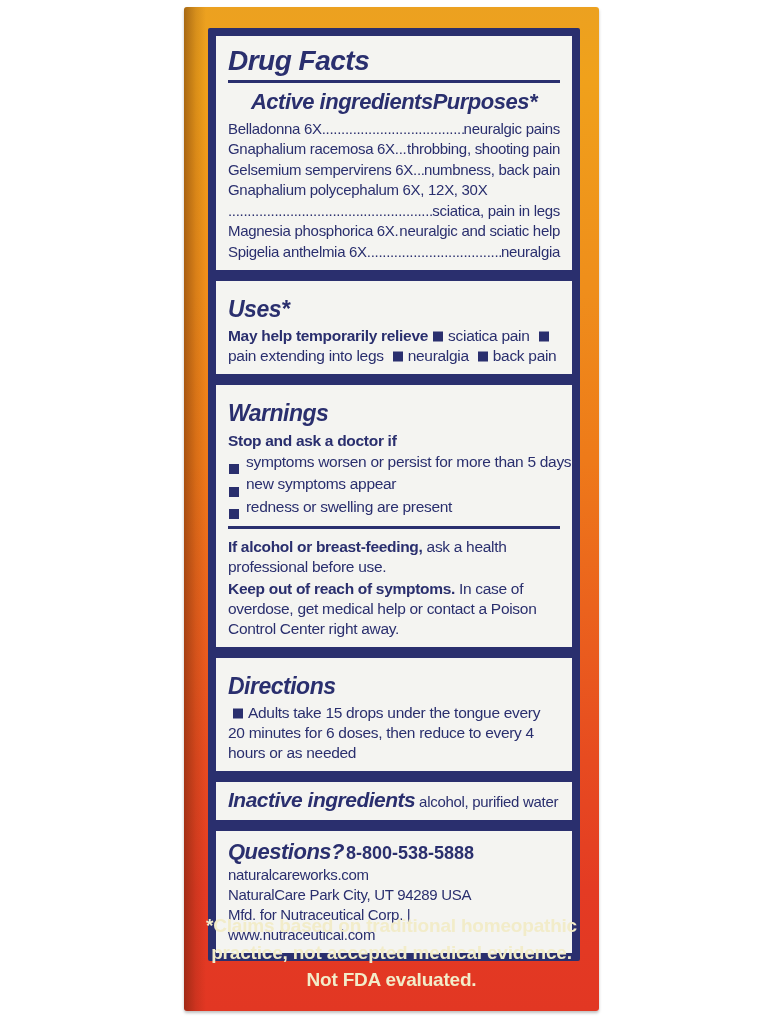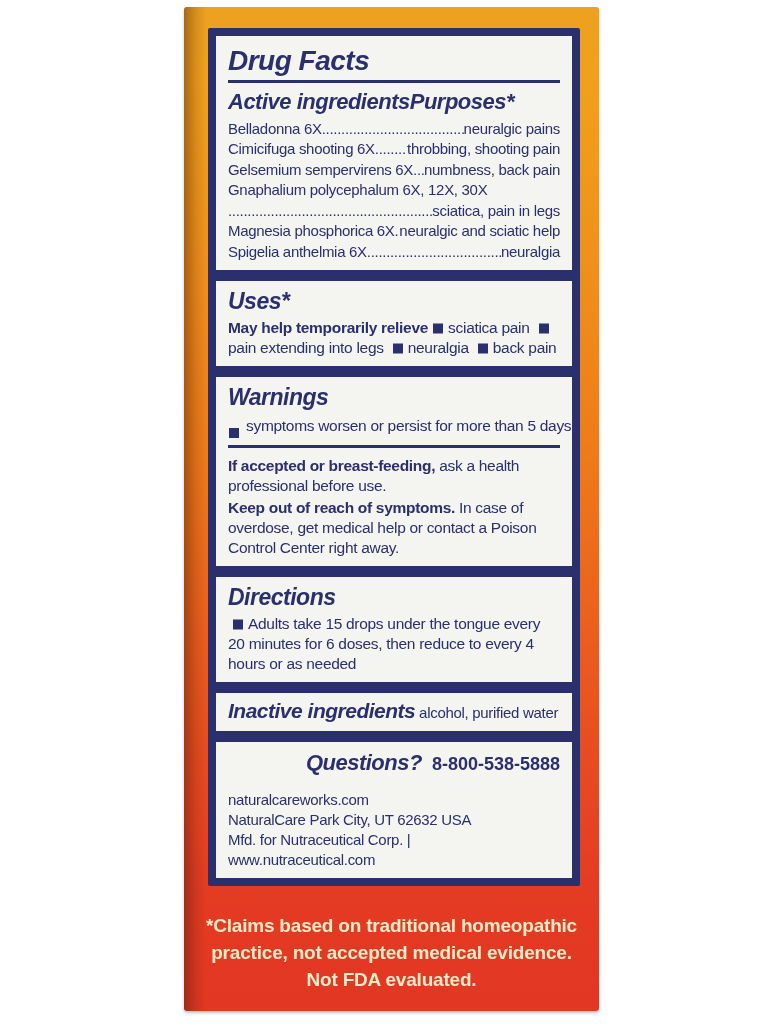--- a/index.html
+++ b/index.html
@@ -31,47 +31,47 @@
     color:#2a2f6e; overflow:hidden;
   }
   .box:last-child { margin-bottom:0; }
   h1 {
     font-style:italic; font-weight:bold; font-size:28px; line-height:1.05;
     letter-spacing:-0.5px; margin:2px 0 5px;
   }
   .rule { height:3px; background:#2a2f6e; margin:2px 0 6px; }
   .rule-thin { height:2.5px; background:#2a2f6e; margin:8px 0 8px; }
   .ai-head {
-    display:flex; justify-content:flex-start; align-items:baseline;
+    display:flex; justify-content:center; align-items:baseline;
     font-style:italic; font-weight:bold; font-size:22px; line-height:1.15;
     letter-spacing:-0.5px; margin-bottom:4px;
   }
   .ing-row {
     display:flex; align-items:flex-start; font-size:15px; line-height:20.5px;
     letter-spacing:-0.3px; white-space:nowrap;
   }
   .ing-row .leader { flex:1 1 4px; min-width:4px; overflow:hidden; }
   h2 {
     font-style:italic; font-weight:bold; font-size:23px; line-height:1.1;
-    letter-spacing:-0.5px; margin:0 0 4px;
+    letter-spacing:-0.5px; margin:8px 0 4px;
   }
   p { margin:0; font-size:15.5px; line-height:20px; letter-spacing:-0.3px; }
   .bold { font-weight:bold; }
   .sq {
     display:inline-block; width:10px; height:10px; background:#2a2f6e;
     margin:0 5px; transform:translateY(0.5px);
   }
   .bullet { display:flex; align-items:flex-end; white-space:nowrap; font-size:15.5px; line-height:22.5px; letter-spacing:-0.3px; }
   .bullet .sq { flex:none; margin:0 7px 0 1px; transform:translateY(1px); }
   .para { margin-top:2px; }
   .inline-h {
     font-style:italic; font-weight:bold; font-size:21px; letter-spacing:-0.5px;
   }
   .nowrap { white-space:nowrap; font-size:15px; }
-  .q-head { display:flex; align-items:baseline; gap:10px; margin-bottom:14px;justify-content:flex-end; }
+  .q-head { display:flex; align-items:baseline; gap:2px; margin-bottom:0; }
   .q-title { font-style:italic; font-weight:bold; font-size:22px; letter-spacing:-0.5px; }
   .q-phone { font-weight:bold; font-size:18px; letter-spacing:0; }
   .q-line { font-size:15px; line-height:20px; letter-spacing:-0.3px; margin:0; }
   .disclaimer {
     position:absolute; left:0; width:100%; top:905px; text-align:center;
     color:#f2ecc9; font-weight:bold; font-size:19px; line-height:27px;
     letter-spacing:-0.2px;
   }
   .disclaimer span { display:block; }
 </style>
@@ -90,21 +90,21 @@
         <span>Active ingredients</span>
         <span>Purposes*</span>
       </div>
       <div id="ingredient-rows">
           <div class="ing-row">
             <span>Belladonna 6X</span>
             <span class="leader">........................................................................................................................</span>
             <span>neuralgic pains</span>
           </div>
           <div class="ing-row">
-            <span>Cimicifuga shooting 6X</span>
+            <span>Gnaphalium racemosa 6X</span>
             <span class="leader">........................................................................................................................</span>
             <span>throbbing, shooting pain</span>
           </div>
           <div class="ing-row">
             <span>Gelsemium sempervirens 6X</span>
             <span class="leader">........................................................................................................................</span>
             <span>numbness, back pain</span>
           </div>
           <div class="ing-row">
             <span>Gnaphalium polycephalum 6X, 12X, 30X</span>
@@ -126,45 +126,48 @@
         </div>
     </section>
 
     <section class="box">
       <h2>Uses*</h2>
       <p><span class="bold">May help temporarily relieve</span><span id="uses-items"><span class="sq"></span>sciatica pain <span class="sq"></span>pain extending into legs <span class="sq"></span>neuralgia <span class="sq"></span>back pain </span></p>
     </section>
 
     <section class="box">
       <h2>Warnings</h2>
+      <p class="bold">Stop and ask a doctor if</p>
       <div id="warning-bullets">
           <div class="bullet"><span class="sq"></span>symptoms worsen or persist for more than 5 days</div>
+          <div class="bullet"><span class="sq"></span>new symptoms appear</div>
+          <div class="bullet"><span class="sq"></span>redness or swelling are present</div>
         </div>
       <div class="rule-thin"></div>
-      <p class="para"><span class="bold">If accepted or breast-feeding,</span><span> ask a health professional before use.</span></p>
+      <p class="para"><span class="bold">If alcohol or breast-feeding,</span><span> ask a health professional before use.</span></p>
       <p class="para"><span class="bold">Keep out of reach of symptoms.</span><span> In case of overdose, get medical help or contact a Poison Control Center right away.</span></p>
     </section>
 
     <section class="box">
       <h2>Directions</h2>
       <p><span class="sq"></span><span>Adults take 15 drops under the tongue every 20 minutes for 6 doses, then reduce to every 4 hours or as needed</span></p>
     </section>
 
 
     <section class="box">
       <p class="nowrap"><span class="inline-h">Inactive ingredients</span> <span>alcohol, purified water</span></p>
     </section>
 
     <section class="box">
       <div class="q-head">
         <span class="q-title">Questions?</span>
         <span class="q-phone">8-800-538-5888</span>
       </div>
       <p class="q-line">naturalcareworks.com</p>
-      <p class="q-line">NaturalCare Park City, UT 62632 USA</p>
+      <p class="q-line">NaturalCare Park City, UT 94289 USA</p>
       <p class="q-line">Mfd. for Nutraceutical Corp.  |  www.nutraceutical.com</p>
     </section>
 
   </div>
 
   <div class="disclaimer">
     <span>*Claims based on traditional homeopathic</span>
     <span>practice, not accepted medical evidence.</span>
     <span>Not FDA evaluated.</span>
   </div>

